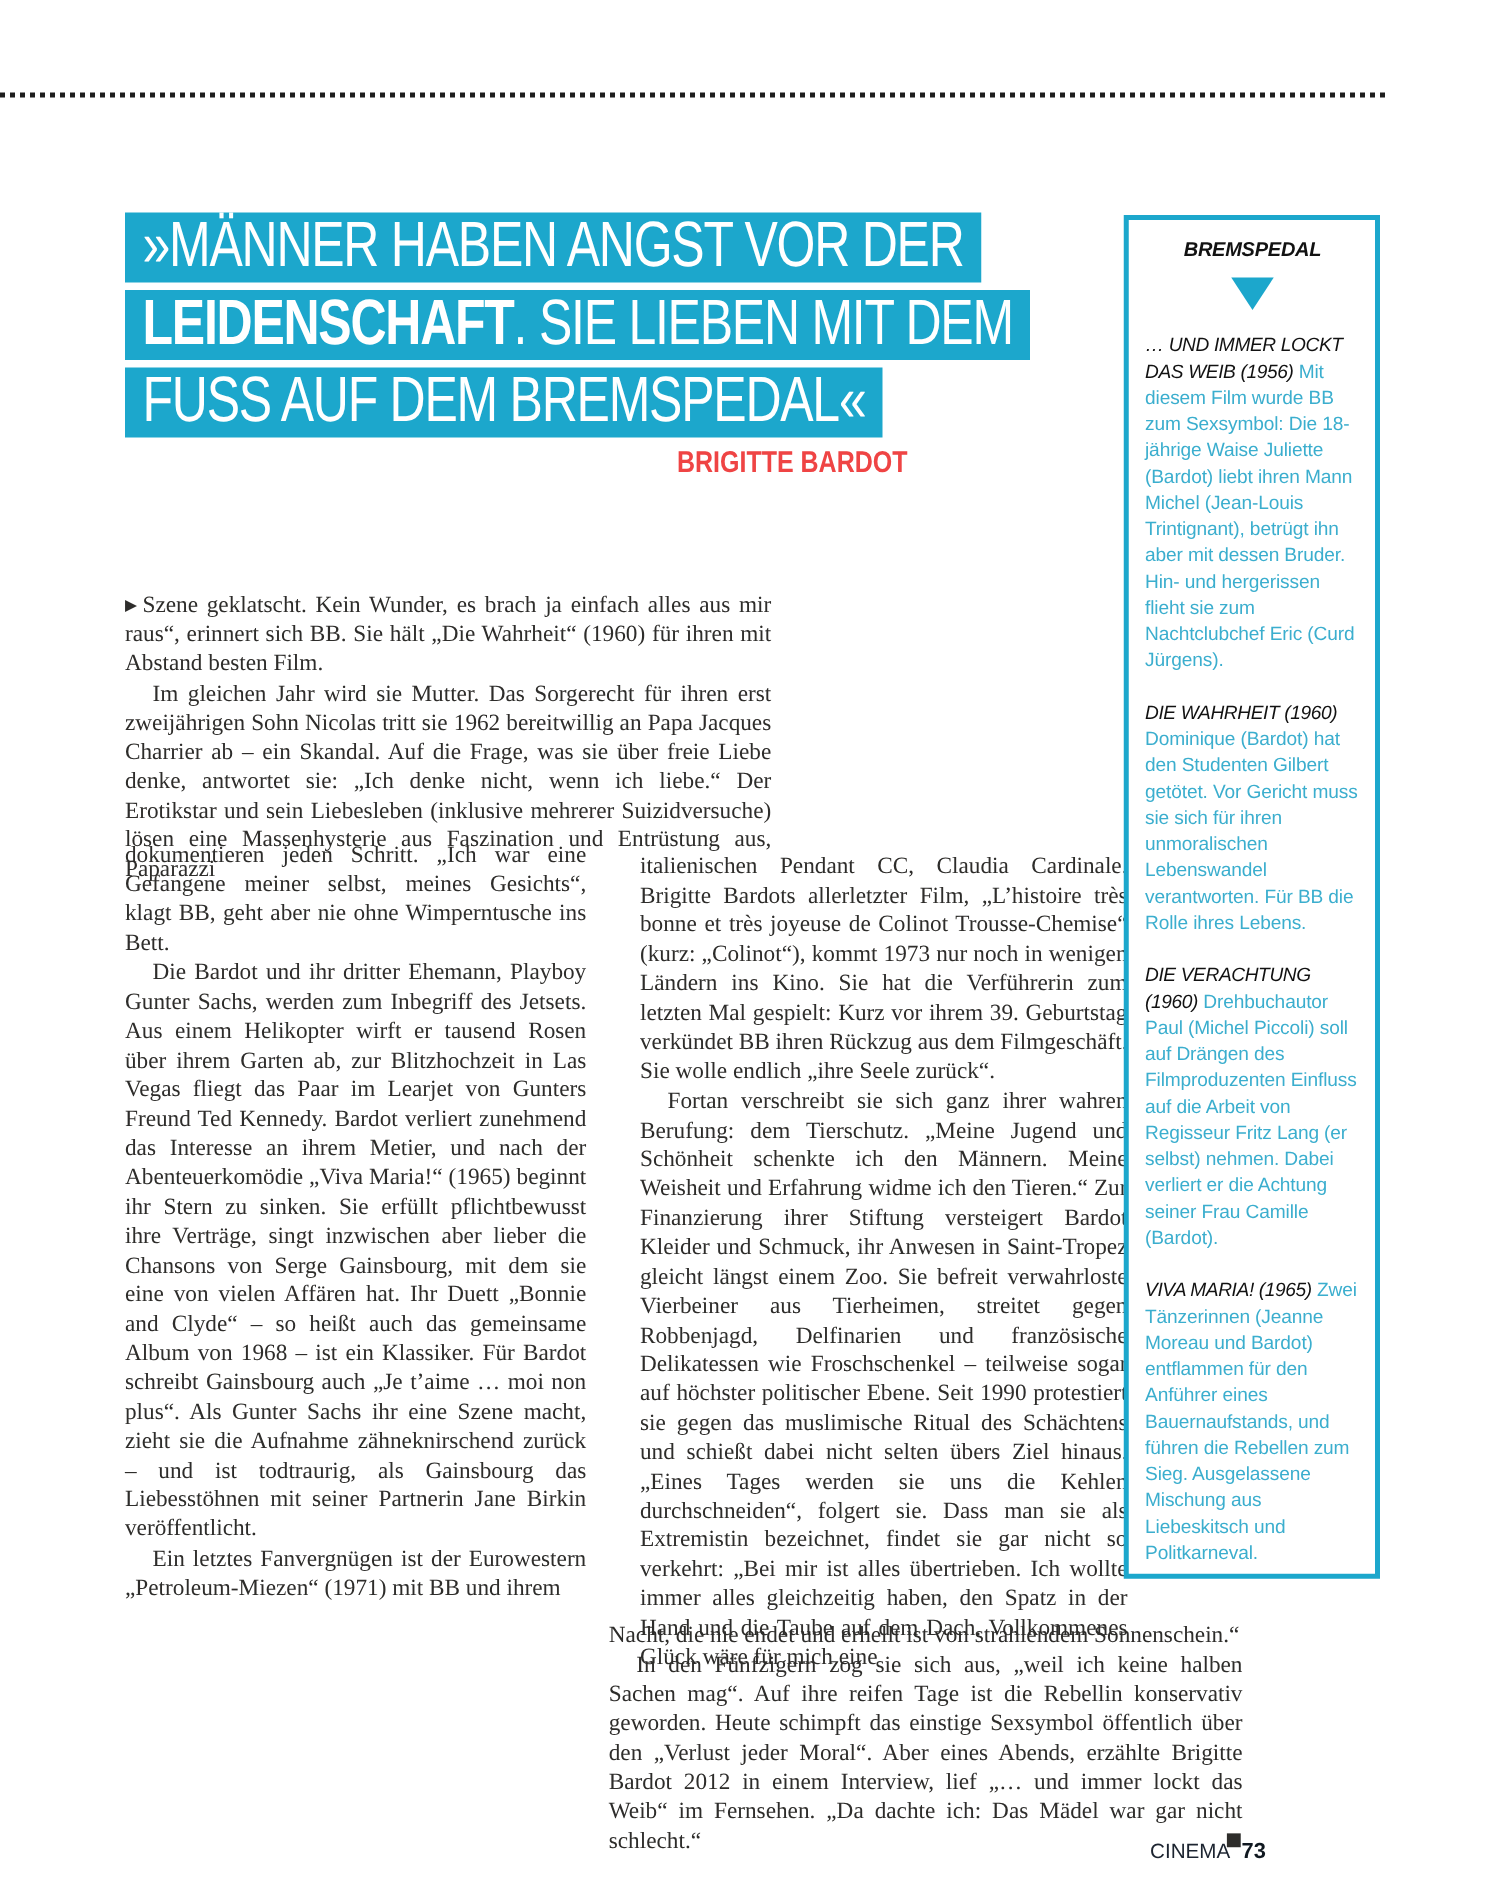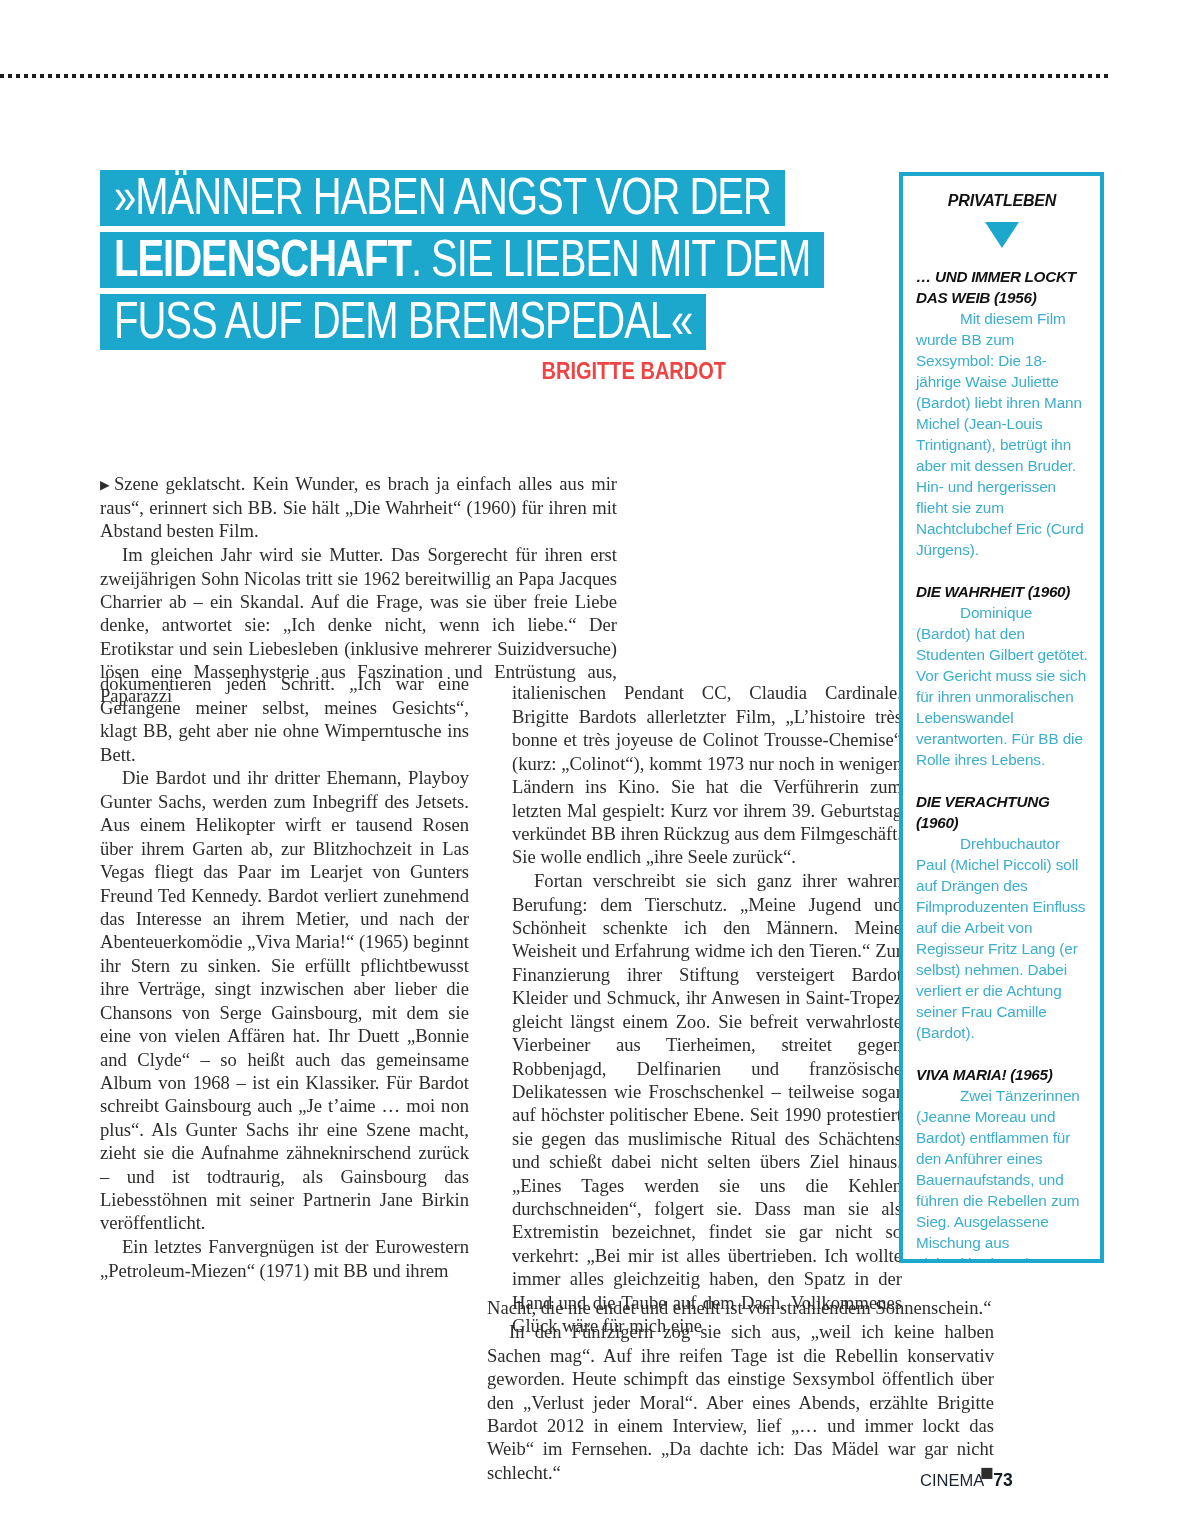--- a/index.html
+++ b/index.html
@@ -48,22 +48,22 @@
   .sidebar-header{
     text-align:center;font-weight:bold;font-style:italic;
     font-size:16px;letter-spacing:-0.2px;color:#121212;margin:2px 0 12px 0;
   }
   .sidebar-pointer{
     width:0;height:0;margin:0 auto 18px auto;
     border-left:17px solid transparent;border-right:17px solid transparent;
     border-top:26px solid var(--accent,#1ca7cc);
   }
   .film{margin:0 0 21px 0;font-size:15.3px;line-height:21px;letter-spacing:-0.1px;}
-  .film-title{font-weight:bold;font-style:italic;color:#121212;letter-spacing:-0.3px;}
-  .film-desc{color:var(--sidebar_text,#3baece);margin-left:44px;}
+  .film-title{font-weight:normal;font-style:italic;color:#121212;letter-spacing:-0.3px;}
+  .film-desc{color:var(--sidebar_text,#3baece);}
   
   .footer{
     position:absolute;left:920px;top:1470px;width:208px;text-align:left;
     font-family:"Liberation Sans","DejaVu Sans",sans-serif;font-size:16.5px;color:#1c2430;
   }
   .footer .pageno{font-weight:bold;font-size:17.5px;margin-left:9px;color:#101820;}
 </style>
 </head>
 <body>
 
@@ -120,21 +120,21 @@
     </section>
 
   <section class="tblock blk-bottom">
 
       <p><span class="pmark"></span><span>Nacht, die nie endet und erhellt ist von strahlendem Sonnenschein.“</span><span class="endsq"></span></p>
 
       <p class="indent"><span class="pmark"></span><span>In den Fünfzigern zog sie sich aus, „weil ich keine halben Sachen mag“. Auf ihre reifen Tage ist die Rebellin konservativ geworden. Heute schimpft das einstige Sexsymbol öffentlich über den „Verlust jeder Moral“. Aber eines Abends, erzählte Brigitte Bardot 2012 in einem Interview, lief „… und immer lockt das Weib“ im Fernsehen. „Da dachte ich: Das Mädel war gar nicht schlecht.“</span><span class="endsq">■</span></p>
     </section>
 
   <aside class="sidebar">
-    <div class="sidebar-header">PRIVATLEBEN</div>
+    <div class="sidebar-header">BREMSPEDAL</div>
     <div class="sidebar-pointer"></div>
     <div class="films">
 
         <p class="film"><b class="film-title">… UND IMMER LOCKT DAS WEIB (1956)</b> <span class="film-desc">Mit diesem Film wurde BB zum Sexsymbol: Die 18-jährige Waise Juliette (Bardot) liebt ihren Mann Michel (Jean-Louis Trintignant), betrügt ihn aber mit dessen Bruder. Hin- und hergerissen flieht sie zum Nachtclubchef Eric (Curd Jürgens).</span></p>
 
         <p class="film"><b class="film-title">DIE WAHRHEIT (1960)</b> <span class="film-desc">Dominique (Bardot) hat den Studenten Gilbert getötet. Vor Gericht muss sie sich für ihren unmoralischen Lebenswandel verantworten. Für BB die Rolle ihres Lebens.</span></p>
 
 
         <p class="film"><b class="film-title">DIE VERACHTUNG (1960)</b> <span class="film-desc">Drehbuchautor Paul (Michel Piccoli) soll auf Drängen des Filmproduzenten Einfluss auf die Arbeit von Regisseur Fritz Lang (er selbst) nehmen. Dabei verliert er die Achtung seiner Frau Camille (Bardot).</span></p>
 

